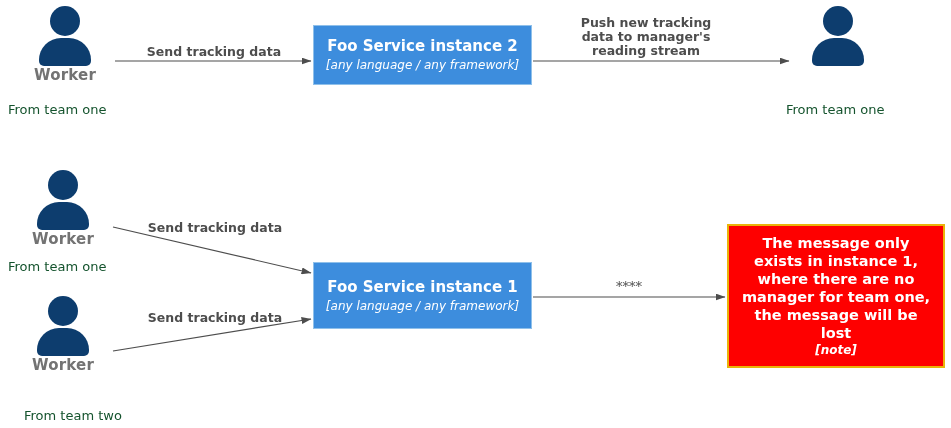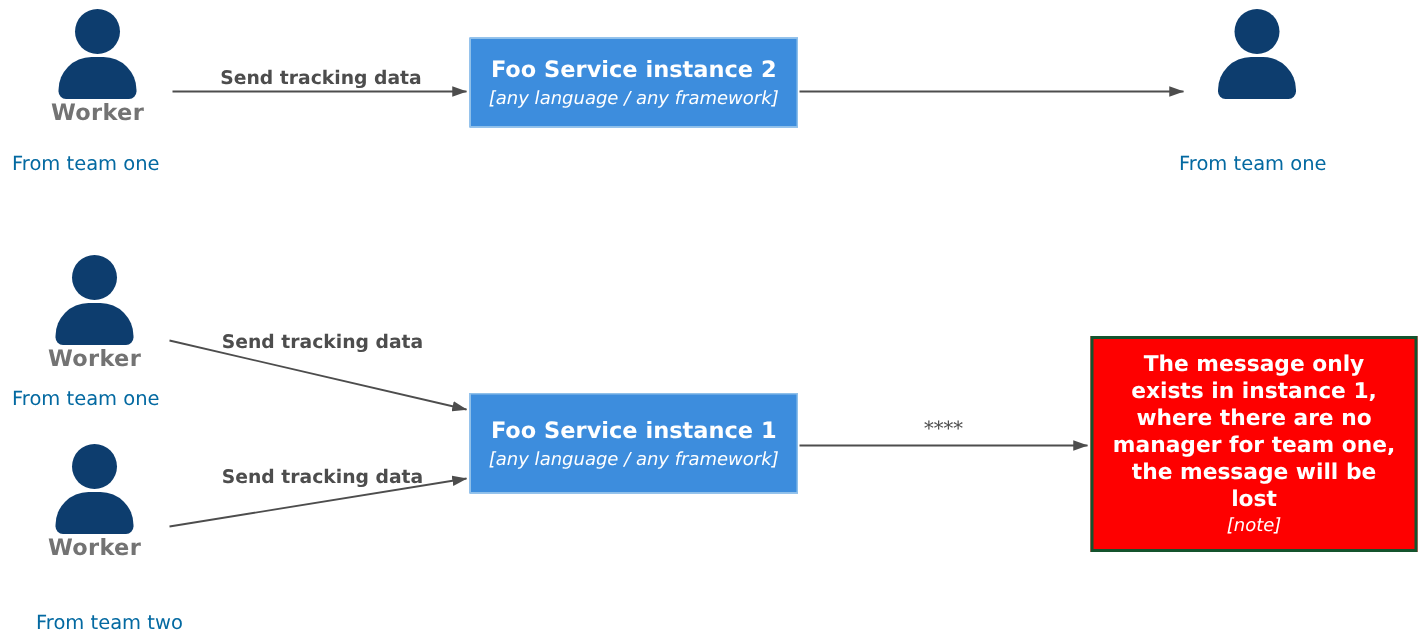--- a/index.html
+++ b/index.html
@@ -53,21 +53,21 @@
     margin-top: 1px;
     font-size: 15px;
     font-weight: bold;
     color: #737373;
     letter-spacing: 0.2px;
     line-height: 16px;
   }
   .actor-caption {
     position: absolute;
     font-size: 13px;
-    color: #0369a1;
+    color: #14532d;
     white-space: nowrap;
     line-height: 15px;
   }
   
   .service-box {
     position: absolute;
     box-sizing: border-box;
     background: #3d8ddd;
     border: 1px solid #8fc0ea;
     display: flex;
@@ -88,39 +88,40 @@
     font-style: italic;
     line-height: 16px;
     text-align: center;
     margin-top: 1px;
   }
   
   .note-box {
     position: absolute;
     box-sizing: border-box;
     background: #fe0000;
-    border: 2px solid #14532d;
+    border: 2px solid #eab308;
     display: flex;
     flex-direction: column;
     align-items: center;
     justify-content: center;
     color: #ffffff;
     text-align: center;
   }
   .note-text {
     font-size: 14.5px;
     font-weight: bold;
     line-height: 18px;
     padding: 0 8px;
   }
   .note-sub {
     font-size: 12px;
     font-style: italic;
     line-height: 15px;
     margin-top: 1px;
+    font-weight: bold;
   }
   
   .edge-layer {
     position: absolute;
     left: 0;
     top: 0;
     width: 951px;
     height: 428px;
     pointer-events: none;
   }
@@ -160,20 +161,23 @@
 
     <line x1="113" y1="227" x2="311" y2="273" stroke="#4d4d4d" stroke-width="1.2" marker-end="url(#arrowhead)"></line>
 
     <line x1="113" y1="351" x2="311" y2="319" stroke="#4d4d4d" stroke-width="1.2" marker-end="url(#arrowhead)"></line>
 
     <line x1="533" y1="297" x2="725" y2="297" stroke="#4d4d4d" stroke-width="1.2" marker-end="url(#arrowhead)"></line>
   </svg>
 
   <div class="edge-label" style="left:139px; top:45px; width:150px;">Send tracking data</div>
 
+  <div class="edge-label" style="left:553px; top:16px; width:186px;">Push new tracking
+data to manager's
+reading stream</div>
 
   <div class="edge-label" style="left:140px; top:221px; width:150px;">Send tracking data</div>
 
   <div class="edge-label" style="left:140px; top:311px; width:150px;">Send tracking data</div>
 
   <div class="edge-label-plain" style="left:579px; top:280px; width:100px;">****</div>
 
   <div class="actor" style="left:5px; top:6px;">
     <div class="actor-icon">
       <div class="actor-head"></div>

